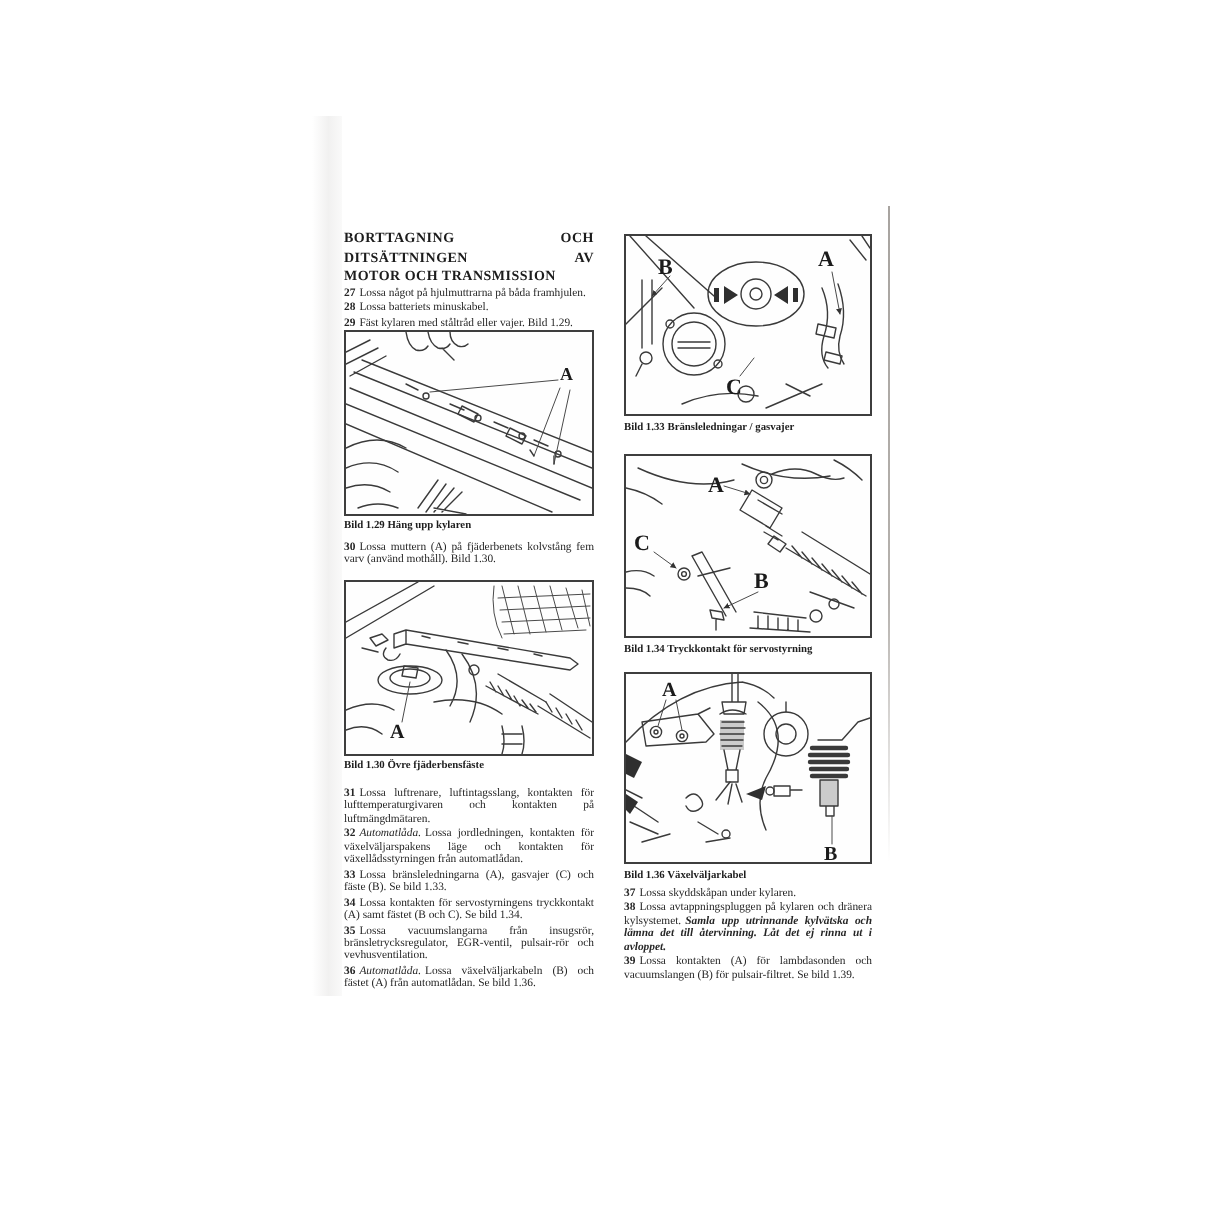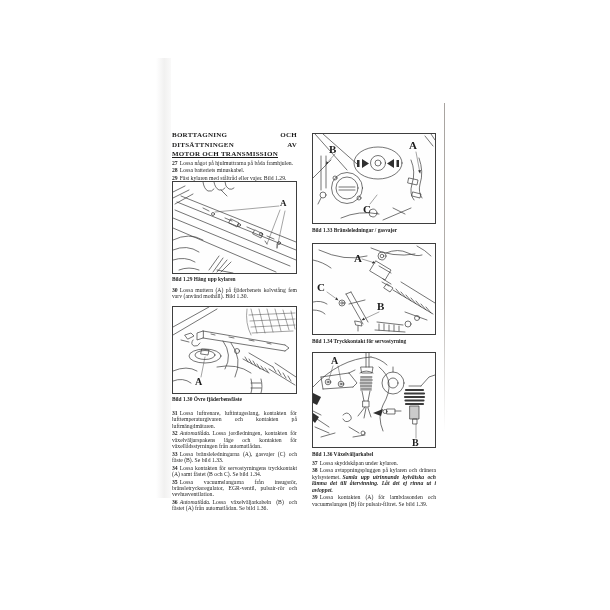--- a/index.html
+++ b/index.html
@@ -7,25 +7,25 @@
   #canvas{position:relative;width:610px;height:610px;background:#ffffff;overflow:hidden;}
 
   
   .shadow-left{position:absolute;left:156px;top:58px;width:15px;height:440px;
     background:linear-gradient(to right, rgba(120,115,110,0) 0%, rgba(120,115,110,.10) 55%, rgba(120,115,110,.04) 100%);}
   .page-edge-line{position:absolute;left:444px;top:103px;width:1px;height:328px;
     background:linear-gradient(to bottom,#a8a4a0 0%,#b5b1ad 60%,rgba(181,177,173,0) 100%);}
 
   .col-left{left:172px;width:125px;}
   .col-right{left:312px;width:124px;}
-  .abs{position:absolute;margin-top:16px;}
+  .abs{position:absolute;}
 
   .heading{color:#1c1c1c;font-weight:700;font-size:7px;line-height:9.6px;letter-spacing:.25px;}
   .heading .hl1{display:block;text-align:justify;text-align-last:justify;}
-  .heading .hl2{display:block;text-decoration:underline;}
+  .heading .hl2{display:block;}
 
   .step{font-size:5.7px;line-height:6.45px;text-align:justify;margin:0 0 1px 0;color:#262626;}
   .n{font-weight:700;margin-right:2px;}
   .lead{font-style:italic;margin-right:2px;}
   .bi{font-weight:700;font-style:italic;margin-left:2px;}
 
   .figure{border:1px solid #3e3e3e;background:#fefefe;box-sizing:border-box;}
   .figure svg{display:block;}
   .caption{font-weight:700;font-size:5.4px;line-height:6px;color:#1d1d1d;}
 

